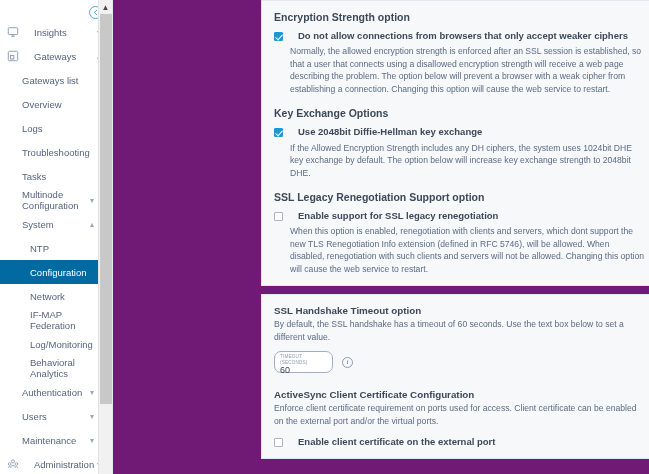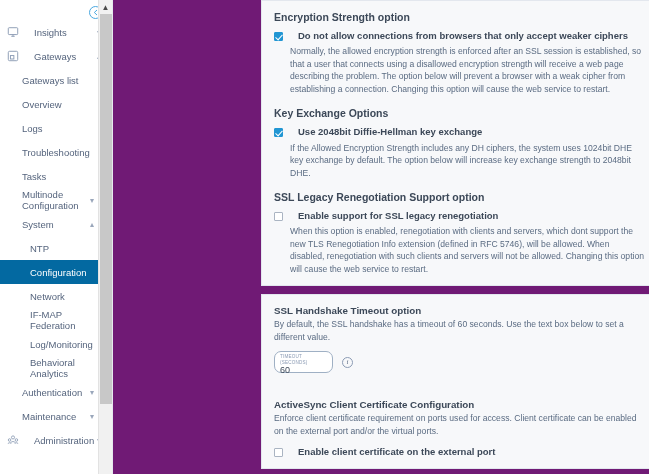--- a/index.html
+++ b/index.html
@@ -227,20 +227,24 @@
       </div>
       <div class="nav-item sub">
         <span>Behavioral Analytics</span>
       </div>
 
       <div class="nav-item">
         <span>Authentication</span>
         <span class="icaret">▾</span>
       </div>
       <div class="nav-item">
+        <span>Users</span>
+        <span class="icaret">▾</span>
+      </div>
+      <div class="nav-item">
         <span>Maintenance</span>
         <span class="icaret">▾</span>
       </div>
 
       <div class="nav-group">
         <span class="gicon">
           <svg width="12" height="12" viewBox="0 0 14 14">
             <circle cx="7" cy="4" r="1.8" fill="none" stroke="#8b9bb4" stroke-width="1"></circle>
             <circle cx="3" cy="7" r="1.5" fill="none" stroke="#8b9bb4" stroke-width="1"></circle>
             <circle cx="11" cy="7" r="1.5" fill="none" stroke="#8b9bb4" stroke-width="1"></circle>
@@ -294,21 +298,21 @@
         <div class="sub-desc">By default, the SSL handshake has a timeout of 60 seconds. Use the text box below to set a different value.</div>
 
         <div class="field-row">
           <div class="txtfield">
             <span class="flabel">TIMEOUT (SECONDS)</span>
             <span class="fval">60</span>
           </div>
           <div class="info-ico">i</div>
         </div>
 
-        <div class="sub-head" style="margin-top:26px">ActiveSync Client Certificate Configuration</div>
+        <div class="sub-head" style="margin-top:16px">ActiveSync Client Certificate Configuration</div>
         <div class="sub-desc">Enforce client certificate requirement on ports used for access. Client certificate can be enabled on the external port and/or the virtual ports.</div>
 
         <div class="chk-row" style="margin-top:10px">
           <span class="cbox"></span>
           <span class="chk-label">Enable client certificate on the external port</span>
         </div>
 
       </div>
 
     </div>

